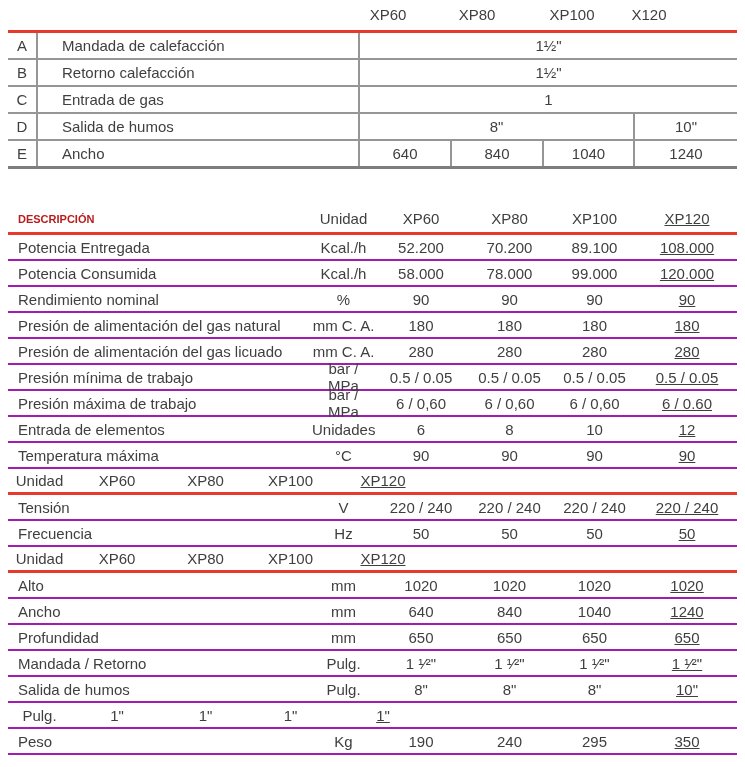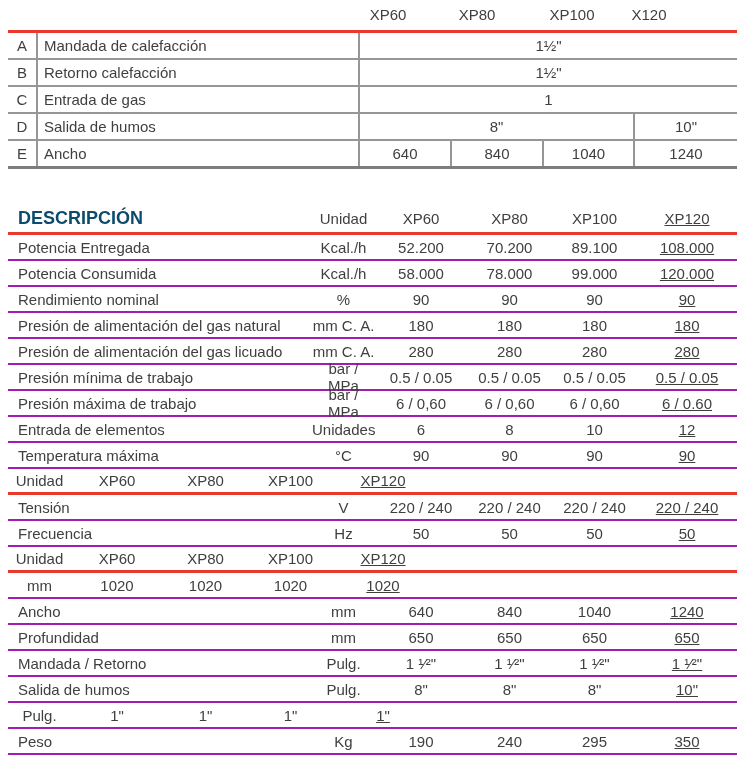--- a/index.html
+++ b/index.html
@@ -13,35 +13,35 @@
   
   .ttable{position:absolute;left:8px;top:0;width:729px;}
   .thead{position:relative;height:30px;}
   .thead .h{position:absolute;top:6px;transform:translateX(-50%);font-size:15px;white-space:nowrap;}
   .h1{left:380px;} .h2{left:469px;} .h3{left:564px;} .h4{left:641px;}
   .redline{height:3px;background:#e8392c;}
   .trow{display:flex;align-items:stretch;height:27px;box-sizing:border-box;
         border-bottom:2px solid #969696;font-size:15px;}
   .trow.last{border-bottom:3px solid #7d7d7d;height:28px;}
   .tletter{width:28px;border-right:2px solid #969696;display:flex;align-items:center;justify-content:center;}
-  .tdesc{width:320px;box-sizing:border-box;padding-left:6px;display:flex;align-items:center;}
+  .tdesc{width:320px;box-sizing:border-box;padding-left:24px;display:flex;align-items:center;}
   .tvals{flex:1;display:flex;border-left:2px solid #969696;}
   .cellc{display:flex;align-items:center;justify-content:center;box-sizing:border-box;}
   .merged{flex:1;}
   .dleft{width:273px;}
   .dright{flex:1;border-left:2px solid #969696;}
   .e1{width:90px;} .e2{width:92px;border-left:2px solid #969696;}
   .e3{width:91px;border-left:2px solid #969696;} .e4{flex:1;border-left:2px solid #969696;}
 
   
   .stable{position:absolute;left:8px;top:205px;width:729px;font-size:15px;}
   .shead{display:flex;align-items:center;height:27px;border-bottom:3px solid #e8392c;}
   .shead.mid{height:23px;}
   .shead .title{width:304px;box-sizing:border-box;padding-left:10px;font-weight:bold;
-                color:#0c4a6e;font-size:18px;white-space:nowrap;}
+                color:#b91c1c;font-size:11px;white-space:nowrap;}
   .cunit{width:63px;text-align:center;}
   .cv1{width:92px;text-align:center;} .cv2{width:85px;text-align:center;}
   .cv3{width:85px;text-align:center;} .cv4{width:100px;text-align:center;text-decoration:underline;}
   .srow{display:flex;align-items:center;height:26px;box-sizing:border-box;
         border-bottom:2px solid #a21caf;}
   .srow .lbl{width:304px;box-sizing:border-box;padding-left:10px;white-space:nowrap;}
 </style>
 </head>
 <body>
 
@@ -212,20 +212,21 @@
 
     <div class="shead mid">
       <div class="cunit">Unidad</div>
       <div class="cv1">XP60</div>
       <div class="cv2">XP80</div>
       <div class="cv3">XP100</div>
       <div class="cv4">XP120</div>
     </div>
 
     <div class="srow">
+      <div class="lbl">Alto</div>
       <div class="cunit">mm</div>
       <div class="cv1">1020</div>
       <div class="cv2">1020</div>
       <div class="cv3">1020</div>
       <div class="cv4">1020</div>
     </div>
     <div class="srow">
       <div class="lbl">Ancho</div>
       <div class="cunit">mm</div>
       <div class="cv1">640</div>

